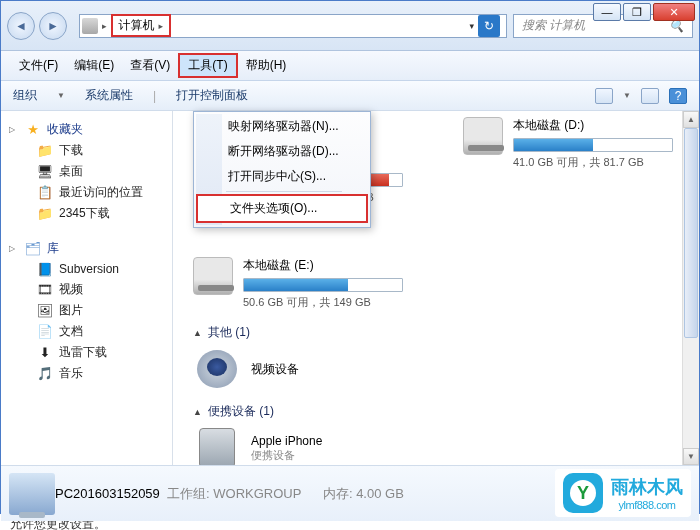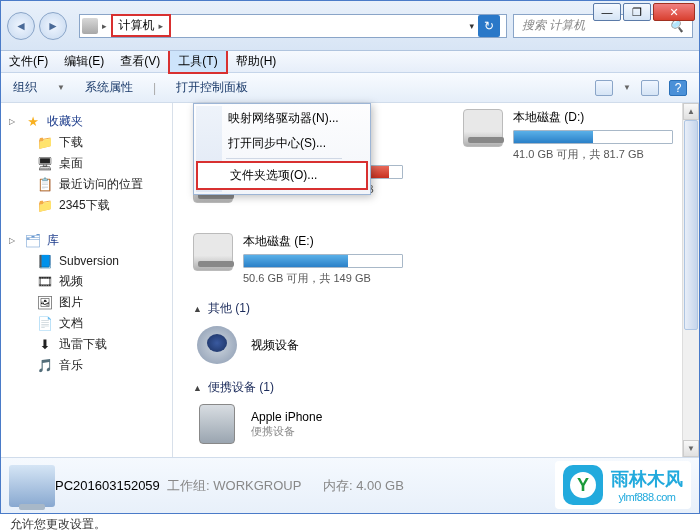--- a/index.html
+++ b/index.html
@@ -12,40 +12,40 @@
 .navbtn { width: 28px; height: 28px; border: 1px solid #8aa5c8; border-radius: 14px; background: radial-gradient(#f0f6ff,#c5d8ef); margin-right: 4px; display: flex; align-items: center; justify-content: center; color: #4a6a98; cursor: pointer; }
 .addrbar { flex: 1; height: 24px; background: #fff; border: 1px solid #8aa5c8; margin: 0 6px 0 8px; display: flex; align-items: center; padding: 0 2px; }
 .addrcrumb { border: 2px solid #d83030; padding: 1px 6px; margin-left: 2px; display: flex; align-items: center; }
 .addrcrumb .sep { margin-left: 4px; color: #555; font-size: 9px; }
 .addr-icon { width: 16px; height: 16px; background: linear-gradient(#d8d8d8,#a8a8a8); border-radius: 2px; margin-right: 2px; }
 .addr-right { margin-left: auto; display: flex; align-items: center; gap: 4px; padding-right: 4px; }
 .addr-right span { font-size: 9px; color: #333; }
 .refresh { width: 22px; height: 22px; background: #2a78c8; display: flex; align-items: center; justify-content: center; color: #fff; border-radius: 2px; }
 .searchbox { width: 180px; height: 24px; border: 1px solid #8aa5c8; background: #fff; display: flex; align-items: center; padding: 0 8px; color: #888; font-style: italic; }
 .searchbox .sicon { margin-left: auto; color: #4a7bc8; }
-.menubar { height: 22px; background: linear-gradient(#f6f9fe,#e6eef9); border-bottom: 1px solid #c5d5ea; display: flex; align-items: center; }
+.menubar { height: 30px; background: linear-gradient(#f6f9fe,#e6eef9); border-bottom: 1px solid #c5d5ea; display: flex; align-items: center; padding-left: 10px; }
 .menuitem { padding: 2px 8px; cursor: pointer; }
 .menuitem.hl { border: 2px solid #d83030; background: #cde4fb; }
 .toolbar { height: 30px; background: linear-gradient(#f8fbff,#e5eef9); border-bottom: 1px solid #d0dceb; display: flex; align-items: center; padding: 0 12px; gap: 20px; color: #1a3a6a; }
 .toolbar .tsep { color: #aaa; }
 .toolbar .right { margin-left: auto; display: flex; gap: 10px; align-items: center; }
 .ticon { width: 18px; height: 16px; border: 1px solid #8aa5c8; background: linear-gradient(#f0f6ff,#d5e4f5); border-radius: 2px; }
 .body { display: flex; height: 354px; position: relative; }
 .sidebar { width: 172px; border-right: 1px solid #d8e0ea; padding: 8px 4px; overflow: hidden; }
 .sgroup { margin-bottom: 14px; }
 .sitem { display: flex; align-items: center; padding: 2px 0 2px 10px; gap: 6px; cursor: pointer; color: #222; }
 .sitem.head { color: #1a3a8a; font-weight: normal; padding-left: 4px; }
 .sitem.head .tri { width: 10px; font-size: 8px; color: #666; }
 .sitem.child { padding-left: 32px; }
 .sicon-s { width: 16px; height: 16px; display: inline-flex; align-items: center; justify-content: center; font-size: 13px; }
 .star { color: #f8b020; }
 .folder-i { color: #f0c050; }
 .lib { color: #6a99d0; }
 .content { flex: 1; padding: 6px 12px 6px 20px; overflow: hidden; position: relative; }
-.drives { display: flex; flex-wrap: wrap; gap: 30px 60px; }
+.drives { display: flex; flex-wrap: wrap; gap: 46px 60px; }
 .drive { display: flex; gap: 10px; width: 210px; }
 .drive .dicon { width: 44px; height: 38px; background: linear-gradient(#e8e8e8 60%,#b0b0b0); border-radius: 4px; position: relative; border: 1px solid #bbb; }
 .drive .dicon::after { content:""; position:absolute; bottom:3px; left:4px; width:36px; height:6px; background:#888; border-radius:2px; }
 .drive .dinfo { flex: 1; }
 .drive .dname { margin-bottom: 4px; }
 .drive .dbar { width: 160px; height: 14px; border: 1px solid #a8b8c8; background: #fff; border-radius: 1px; overflow: hidden; margin-bottom: 3px; }
 .drive .dfill { height: 100%; background: linear-gradient(#5ab0e8,#2a80c8); }
 .drive .dfill.red { background: linear-gradient(#e86a5a,#c83020); }
 .drive .dtext { font-size: 11px; color: #555; }
 .secthead { display: flex; align-items: center; gap: 6px; margin: 14px 0 8px; color: #1a2a5a; }
@@ -251,20 +251,21 @@
       <div class="scrollbar">
         <div class="scrollbtn">▲</div>
         <div class="scrollthumb"></div>
         <div class="scrollbtn bot">▼</div>
       </div>
     </div>
 
     <div class="dropdown">
       <div class="dleft"></div>
       <div class="ditem">映射网络驱动器(N)...</div>
+      <div class="ditem">断开网络驱动器(D)...</div>
       <div class="ditem">打开同步中心(S)...</div>
       <div class="dsep"></div>
       <div class="ditem hl">文件夹选项(O)...</div>
     </div>
 
   </div>
 
   <div class="statusbar">
     <div class="pcicon"></div>
     <div class="statustext">

